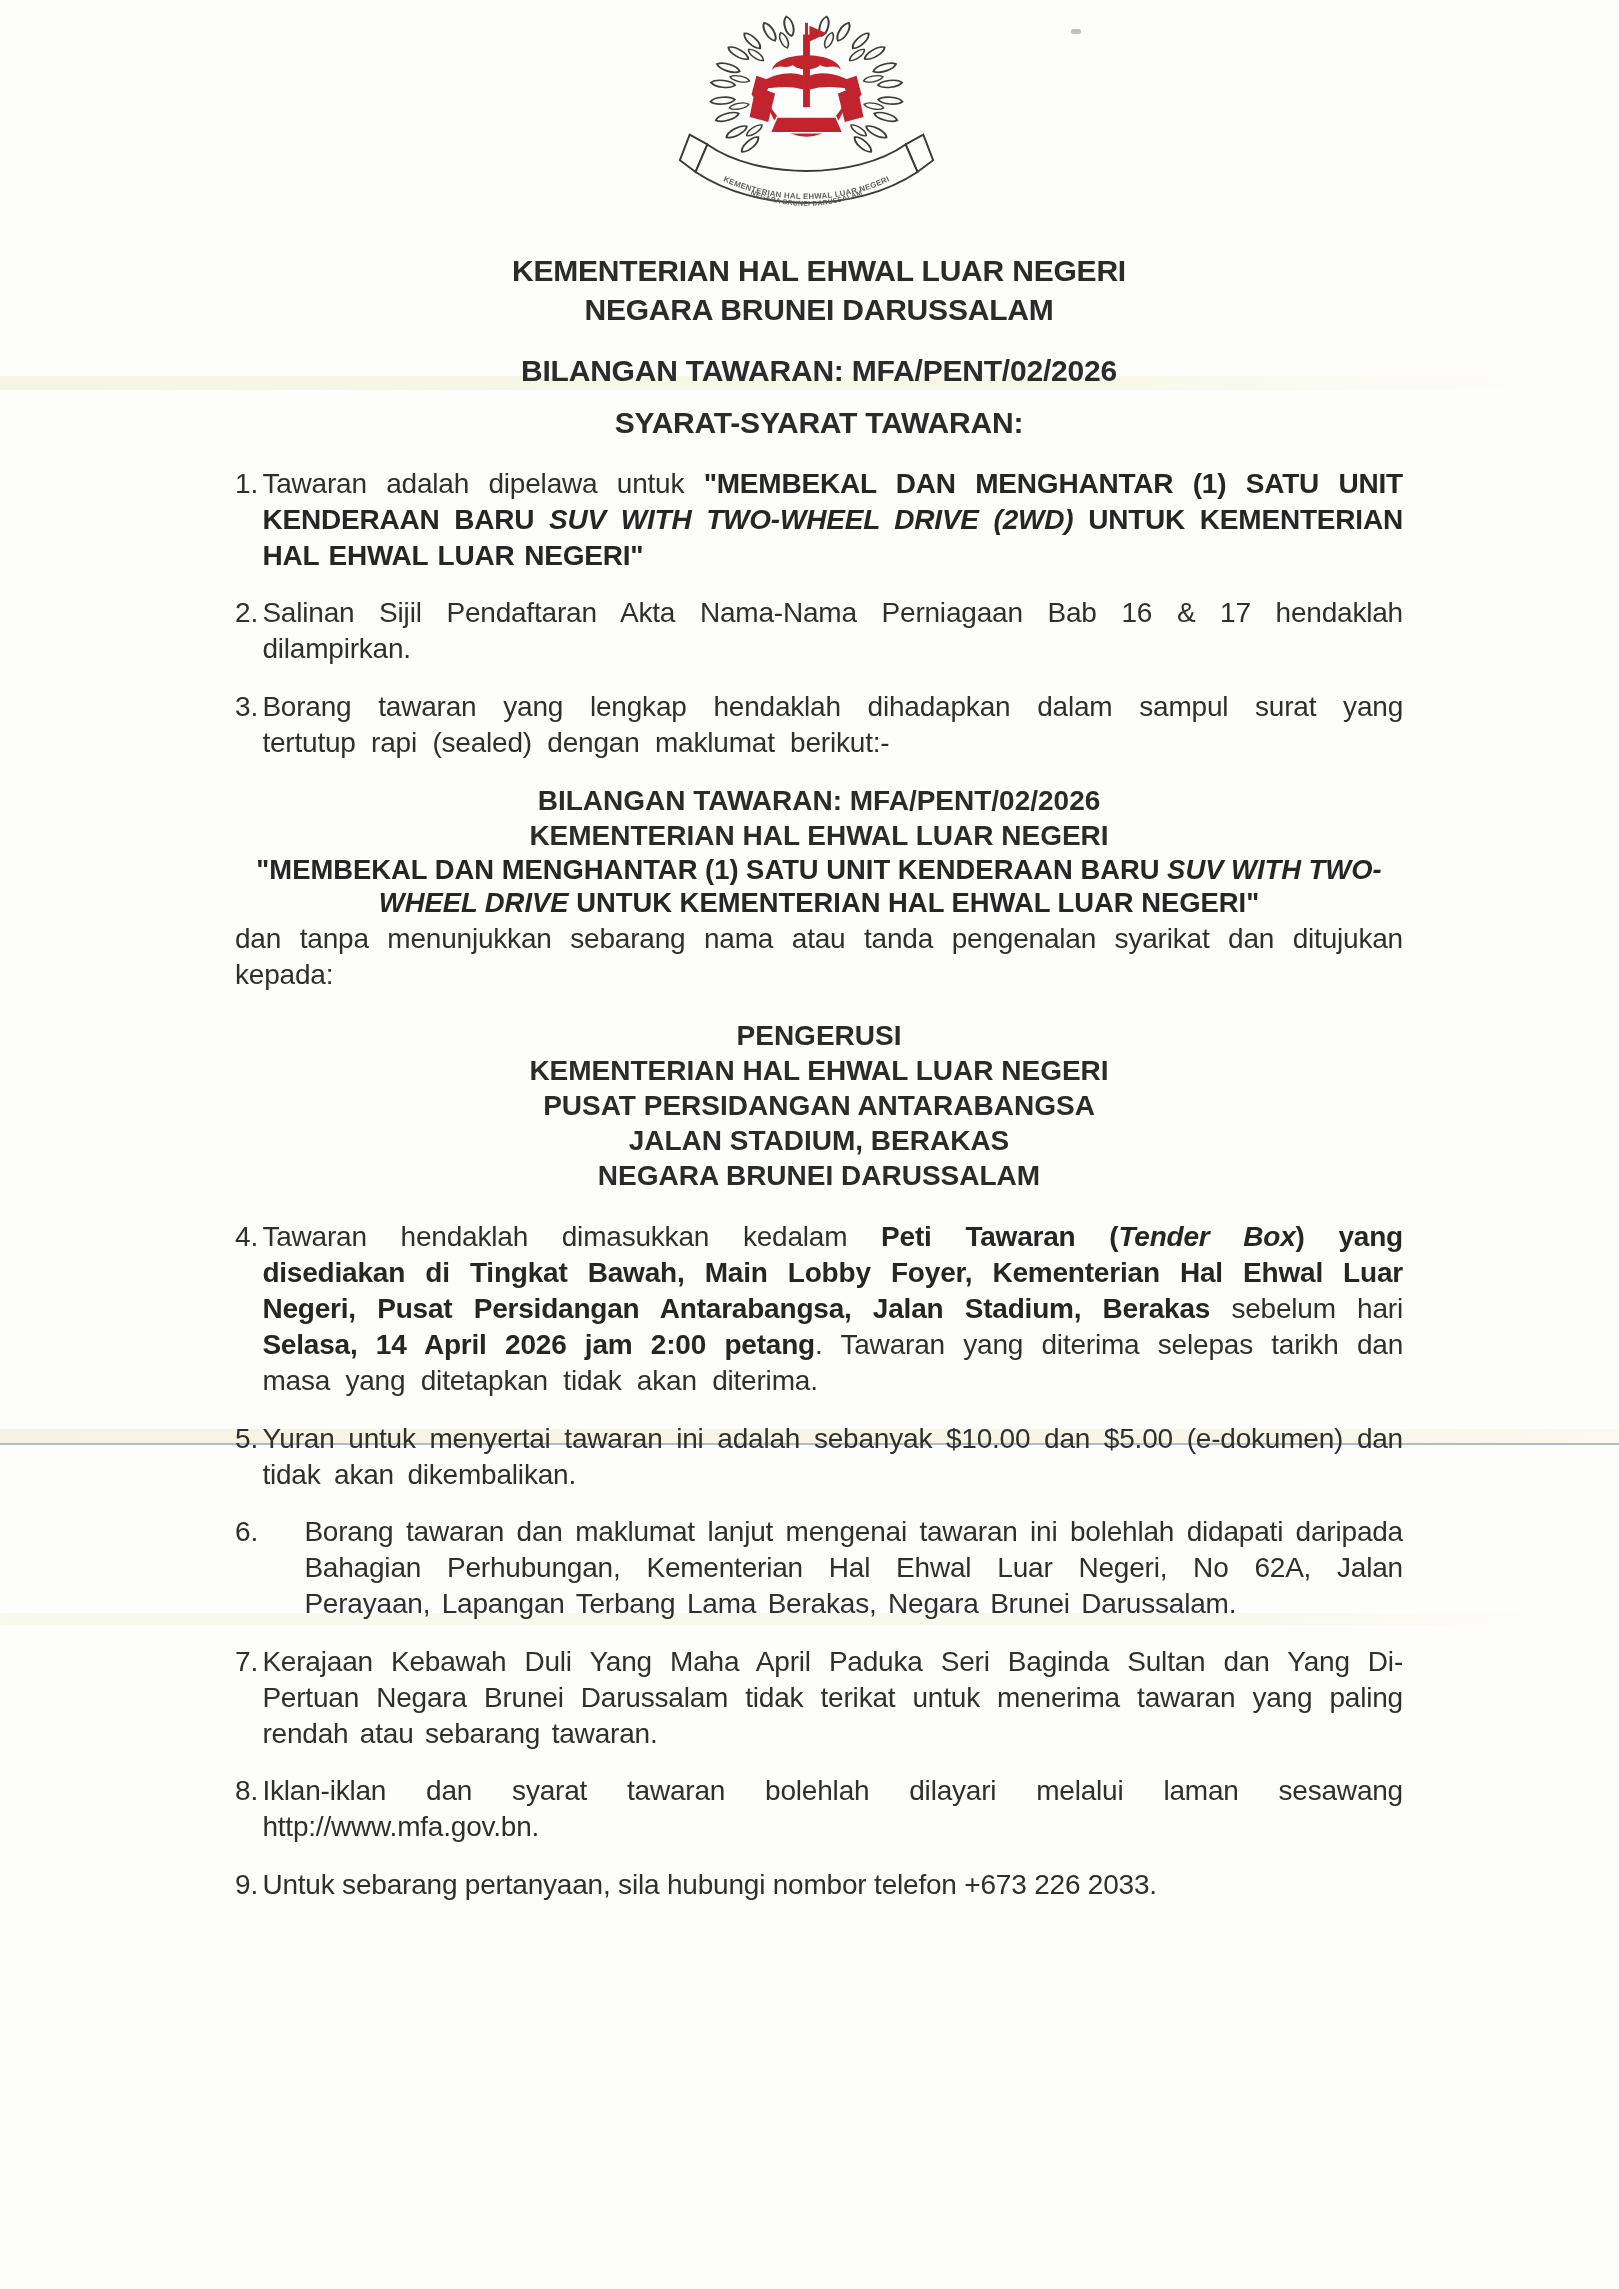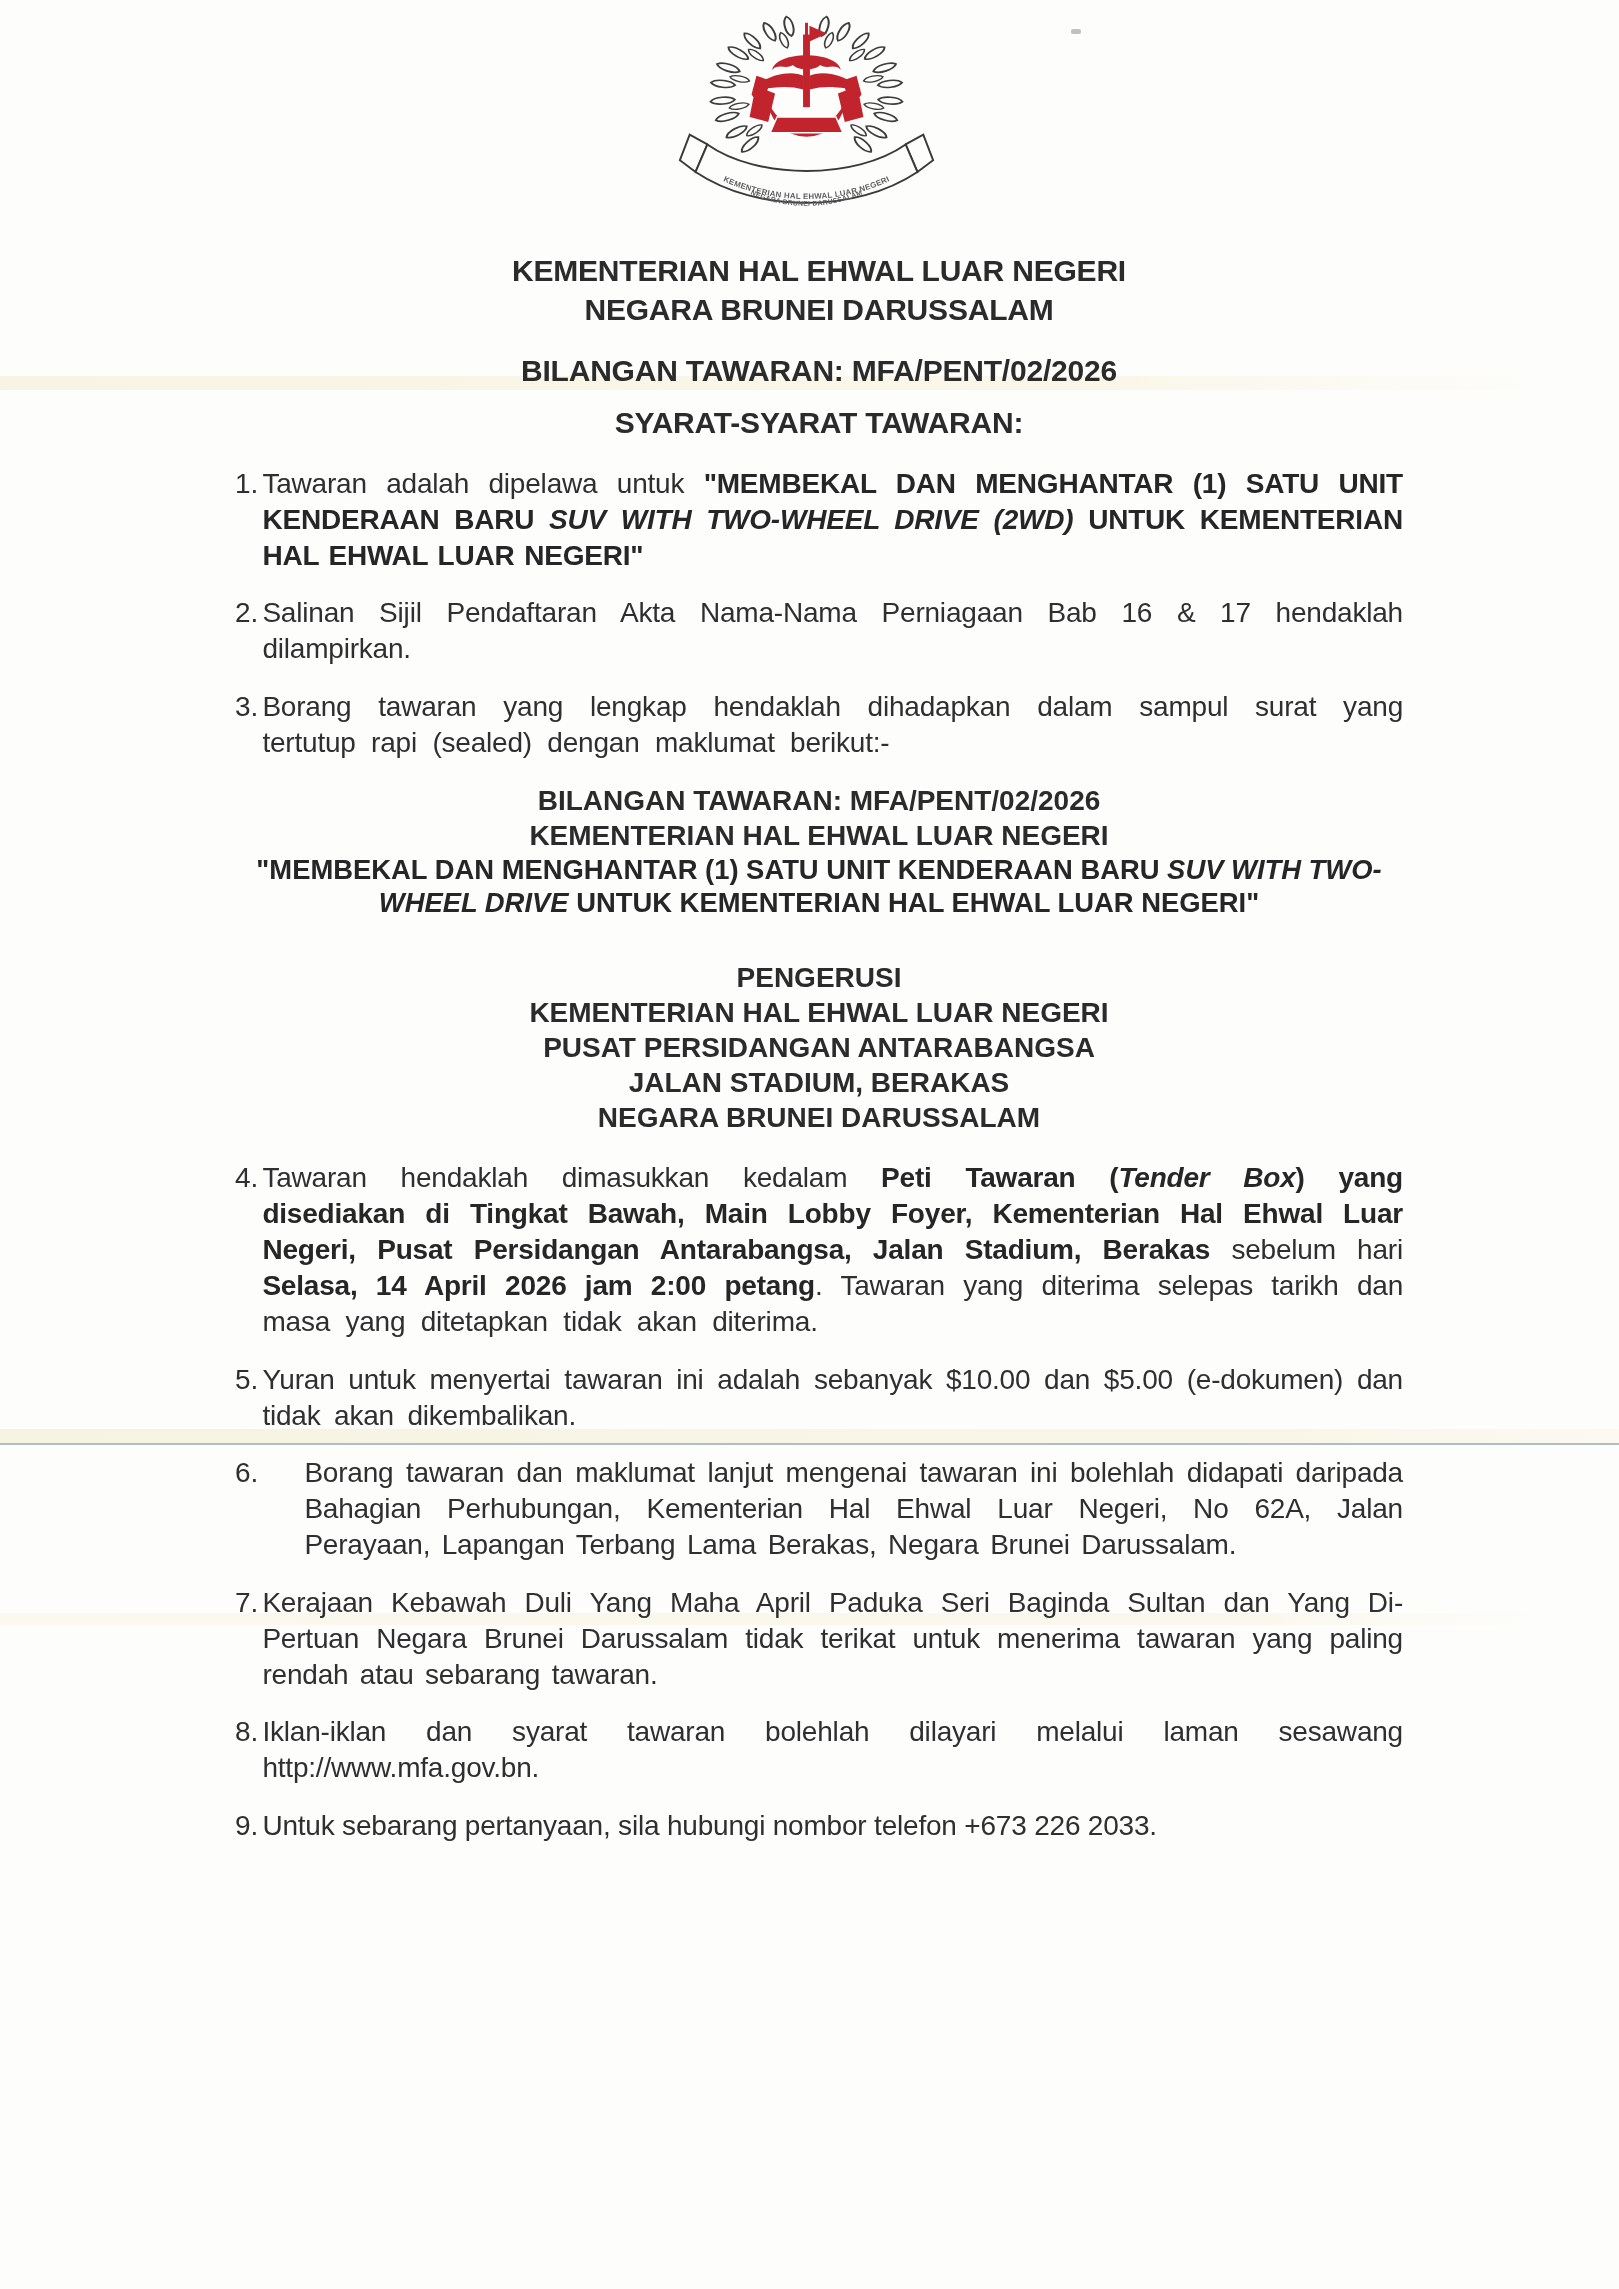--- a/index.html
+++ b/index.html
@@ -47,21 +47,21 @@
   #list-b li:nth-child(1) .txt{word-spacing:7.8px;}
   #list-b li:nth-child(2) .txt{word-spacing:5.9px;}
   #list-b li:nth-child(3) .txt{word-spacing:3.9px;margin-left:42px;}
   #list-b li:nth-child(4) .txt{word-spacing:3.9px;}
   #list-b li:nth-child(5) .txt{word-spacing:5.9px;}
 
   .envelope .c-line{font-size:28px;font-weight:bold;line-height:35px;text-align:center;color:#2b2b2b;}
   .envelope .quote{font-size:27.4px;font-weight:bold;line-height:33px;text-align:center;color:#2b2b2b;margin:0 7.8px;}
   .envelope .note{font-size:28px;line-height:36px;text-align:justify;word-spacing:2px;margin-top:2.9px;letter-spacing:-0.2px;}
 
-  .addressee{margin-top:41px;font-size:28px;font-weight:bold;line-height:35px;text-align:center;color:#2b2b2b;}
+  .addressee{margin-top:25px;font-size:28px;font-weight:bold;line-height:35px;text-align:center;color:#2b2b2b;}
 </style>
 </head>
 <body>
 
 <div class="page">
 
   <div class="artifact band1"></div>
   <div class="artifact band2"></div>
   <div class="artifact band3"></div>
   <div class="speck"></div>
@@ -157,20 +157,21 @@
         <li>
           <span class="num">3.</span>
           <div class="txt"><span>Borang tawaran yang lengkap hendaklah dihadapkan dalam sampul surat yang tertutup rapi (sealed) dengan maklumat berikut:-</span></div>
         </li>
       </ol>
 
     <div class="envelope">
       <div class="c-line">BILANGAN TAWARAN: MFA/PENT/02/2026</div>
       <div class="c-line">KEMENTERIAN HAL EHWAL LUAR NEGERI</div>
       <div class="quote"><span class="b">"MEMBEKAL DAN MENGHANTAR (1) SATU UNIT KENDERAAN BARU </span><span class="b i">SUV WITH TWO-WHEEL DRIVE</span><span class="b"> UNTUK KEMENTERIAN HAL EHWAL LUAR NEGERI"</span></div>
+      <div class="note"><span>dan tanpa menunjukkan sebarang nama atau tanda pengenalan syarikat dan ditujukan kepada:</span></div>
     </div>
 
     <div class="addressee">
         <div>PENGERUSI</div>
         <div>KEMENTERIAN HAL EHWAL LUAR NEGERI</div>
         <div>PUSAT PERSIDANGAN ANTARABANGSA</div>
         <div>JALAN STADIUM, BERAKAS</div>
         <div>NEGARA BRUNEI DARUSSALAM</div>
       </div>
 

